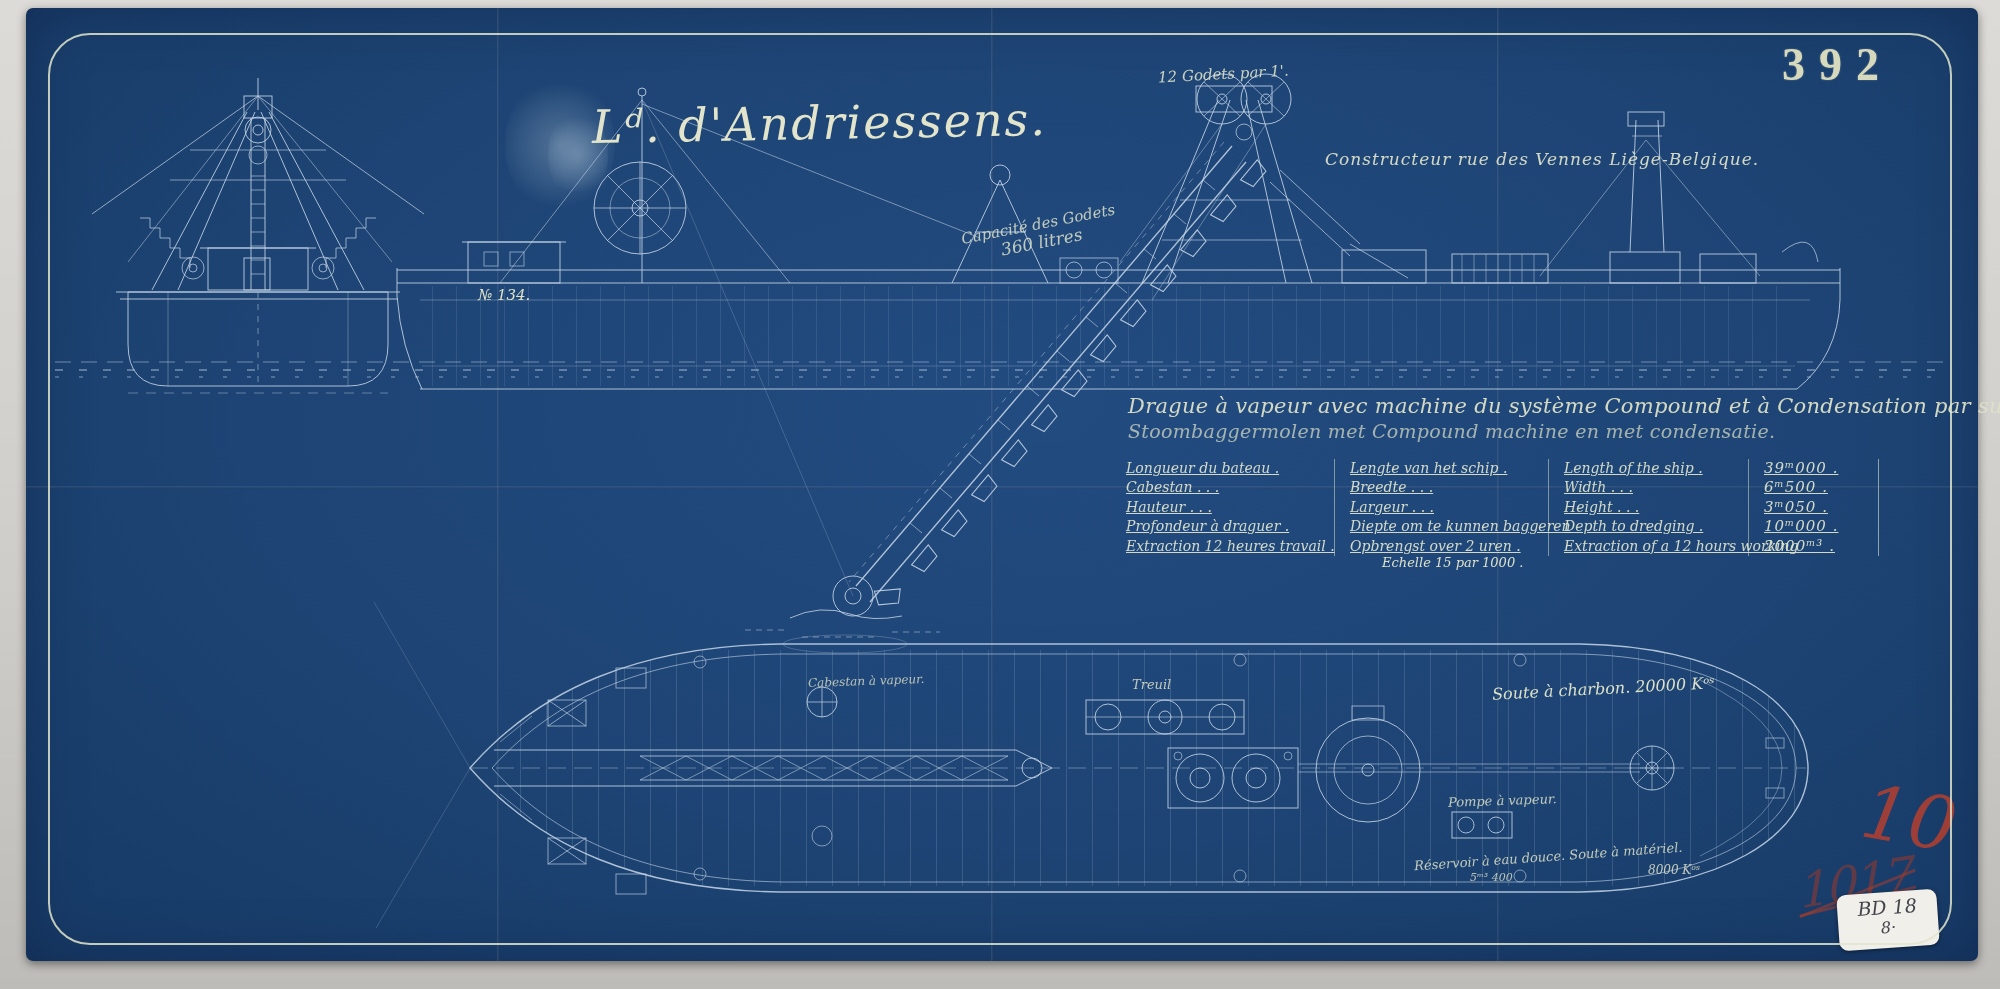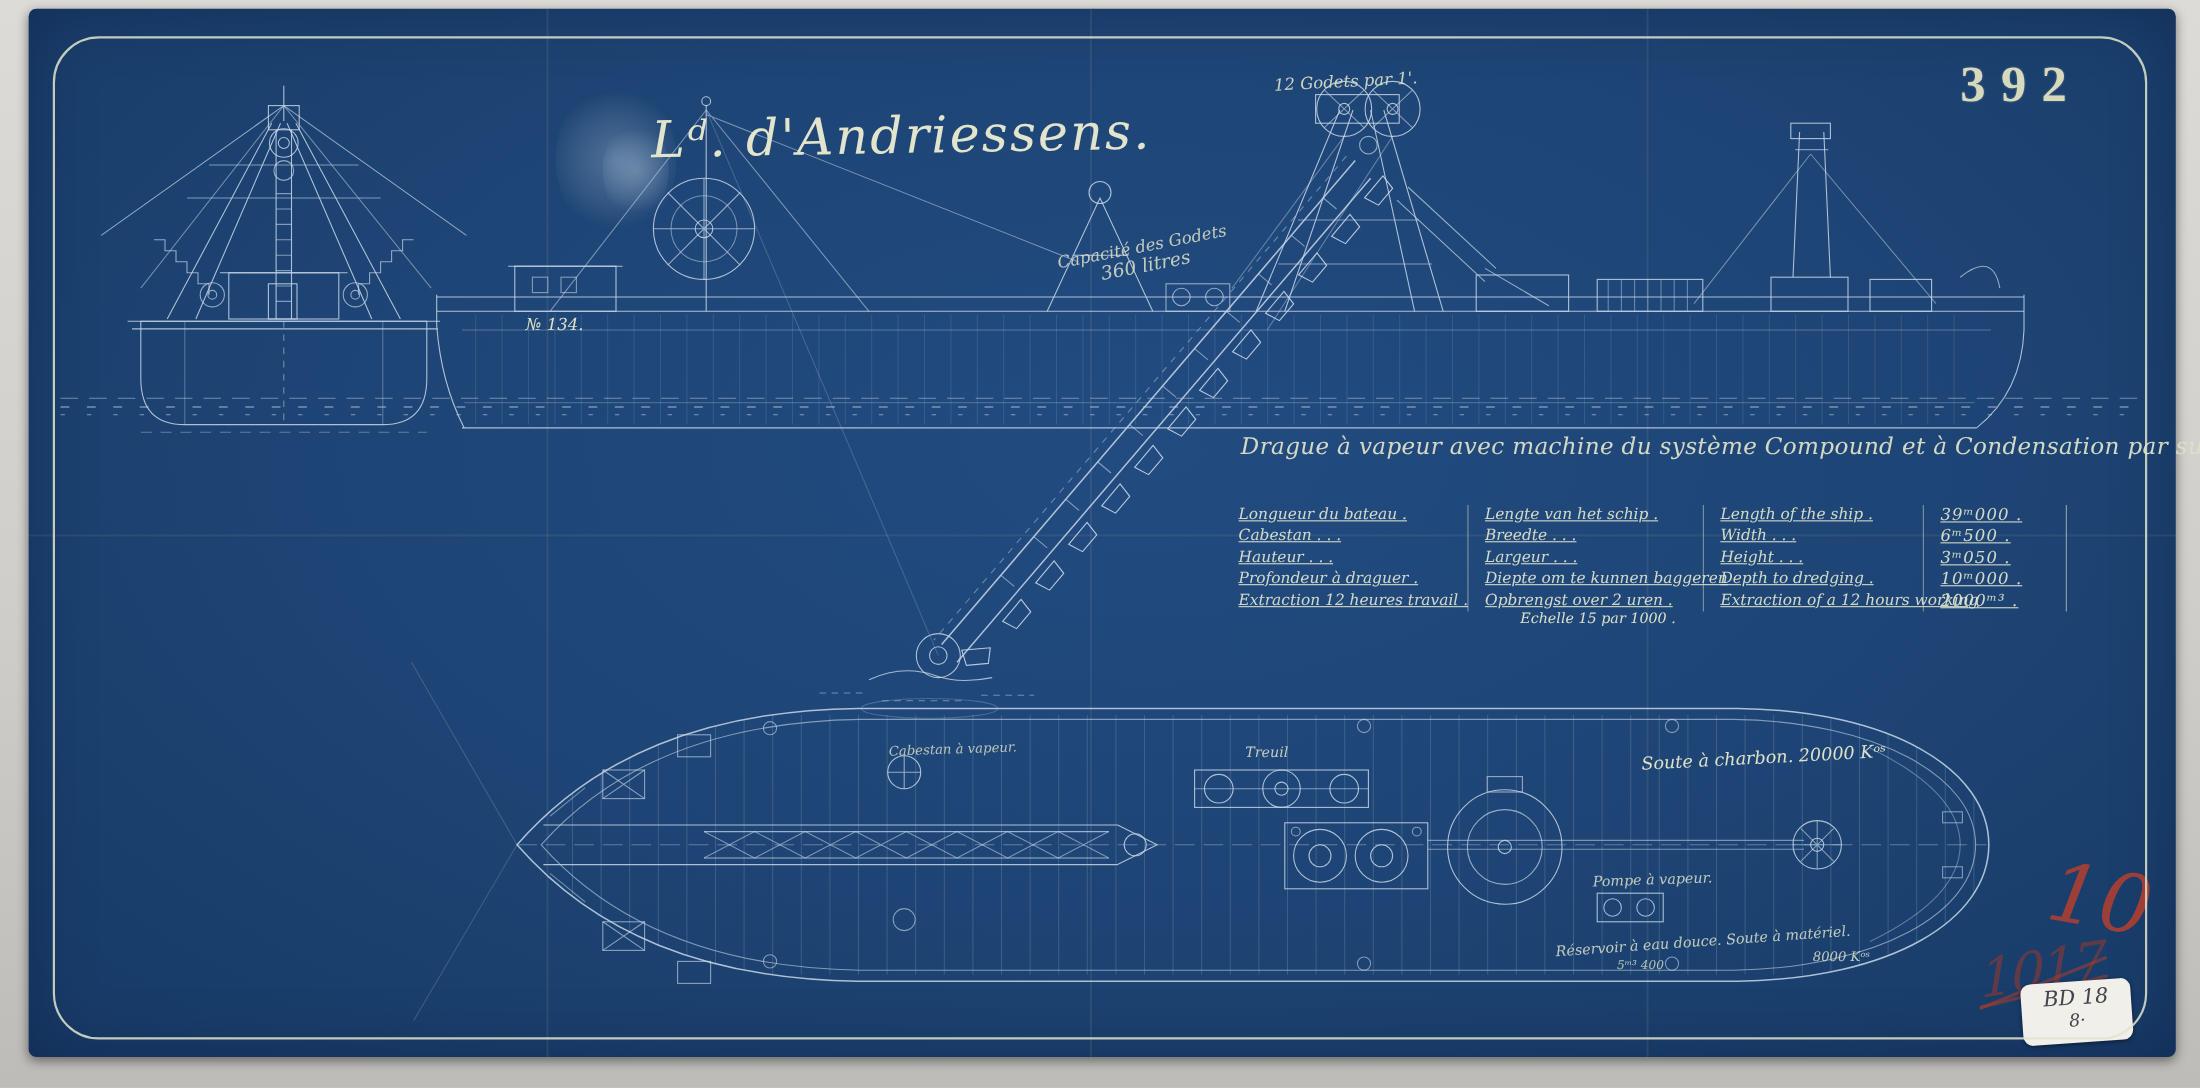--- a/index.html
+++ b/index.html
@@ -298,36 +298,38 @@
           <circle cx="1520" cy="876" r="6"></circle>
         <rect x="1766" y="738" width="18" height="10"></rect>
           <rect x="1766" y="788" width="18" height="10"></rect>
       </g>
       <path d="M1700,680 Q1782,720 1782,768 Q1782,816 1700,856" stroke-opacity=".4"></path>
       <path d="M500,742 L532,716 M500,794 L532,820" stroke-opacity=".5"></path>
       <path d="M470,768 L374,602 M470,768 L376,928" stroke-opacity=".2"></path>
     </g>
   </svg>
 
-  <div class="lbl" id="drawing-number" style="left:1782px;top:52px;">392</div>
+  <div class="lbl" id="drawing-number" style="left:1782px;top:40px;">392</div>
 
   <div class="lbl" id="title" style="left:592px;top:98px;">Lᵈ. d'Andriessens.</div>
 
+  <div class="lbl" id="builder-line" style="left:1325px;top:150px;">Constructeur rue des Vennes Liège-Belgique.</div>
 
   <div class="lbl" style="left:1158px;top:66px;font-size:15px;transform:rotate(-3deg);opacity:.9;">12 Godets par 1'.</div>
 
   <div class="lbl" style="left:962px;top:216px;transform:rotate(-11deg);text-align:center;opacity:.85;">
     <div style="font-size:15px;">Capacité des Godets</div>
     <div style="font-size:17px;">360 litres</div>
   </div>
 
   <div class="lbl" style="left:478px;top:287px;font-size:15px;">№ 134.</div>
 
   <div id="desc-block">
     <div class="desc-line lbl" style="position:relative;font-size:21px;opacity:.95;">Drague à vapeur avec machine du système Compound et à Condensation par surface.</div>
+    <div class="desc-line lbl" style="position:relative;font-size:19px;opacity:.7;margin-top:3px;">Stoombaggermolen met Compound machine en met condensatie.</div>
   </div>
 
   <div id="spec-table">
     <div class="cell c1">Longueur du bateau .</div>
     <div class="cell c2">Lengte van het schip .</div>
     <div class="cell c3">Length of the ship .</div>
     <div class="cell c4">39ᵐ000 .</div>
 
     <div class="cell c1">Cabestan .   .   .</div>
     <div class="cell c2">Breedte .   .   .</div>

